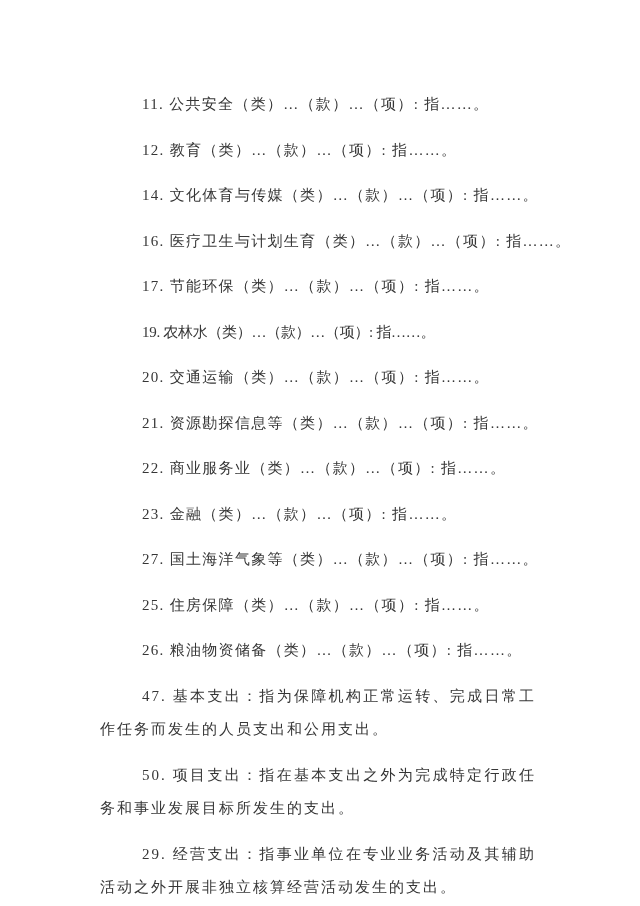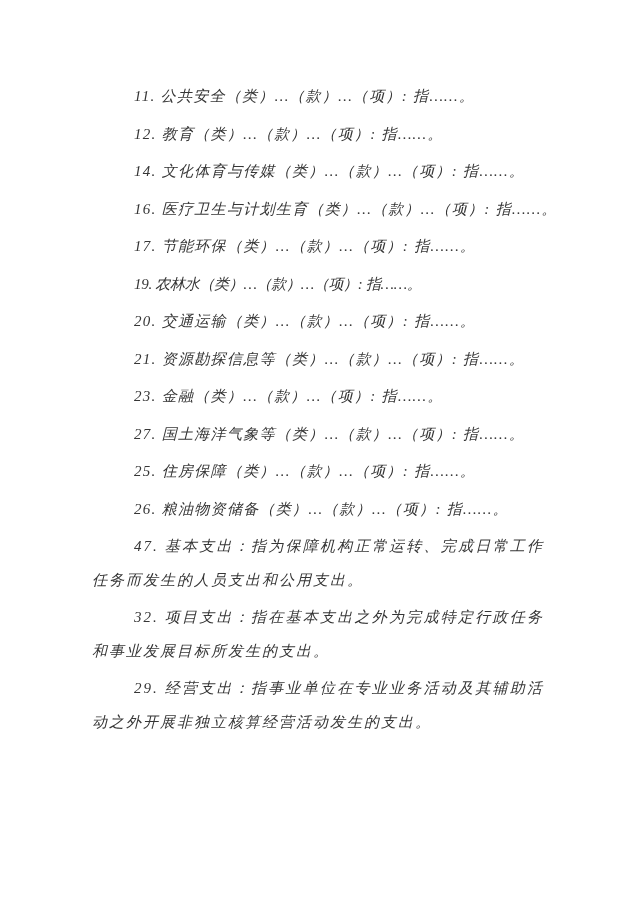--- a/index.html
+++ b/index.html
@@ -18,24 +18,23 @@
   .doc-body {
     position: absolute;
     left: 88px;
     top: 76px;
     width: 460px;
     color: #363636;
     font-size: 15px;
     line-height: 33.5px;
   }
   .doc-body p {
-    margin: 4px;
+    margin: 12px;
     padding: 0;
     text-indent: 42px;
-    font-style: italic;
   }
   
   p.category-line {
     letter-spacing: 1.3px;
     white-space: nowrap;
   }
   
   p.category-line:nth-child(6) {
     letter-spacing: -0.3px;
   }
@@ -52,21 +51,22 @@
   <div class="doc-body">
 
   <p class="category-line">11. 公共安全（类）…（款）…（项）: 指……。</p>
       <p class="category-line">12. 教育（类）…（款）…（项）: 指……。</p>
       <p class="category-line">14. 文化体育与传媒（类）…（款）…（项）: 指……。</p>
       <p class="category-line">16. 医疗卫生与计划生育（类）…（款）…（项）: 指……。</p>
       <p class="category-line">17. 节能环保（类）…（款）…（项）: 指……。</p>
       <p class="category-line">19. 农林水（类）…（款）…（项）: 指……。</p>
       <p class="category-line">20. 交通运输（类）…（款）…（项）: 指……。</p>
       <p class="category-line">21. 资源勘探信息等（类）…（款）…（项）: 指……。</p>
+      <p class="category-line">22. 商业服务业（类）…（款）…（项）: 指……。</p>
       <p class="category-line">23. 金融（类）…（款）…（项）: 指……。</p>
       <p class="category-line">27. 国土海洋气象等（类）…（款）…（项）: 指……。</p>
       <p class="category-line">25. 住房保障（类）…（款）…（项）: 指……。</p>
       <p class="category-line">26. 粮油物资储备（类）…（款）…（项）: 指……。</p>
       <p class="definition-paragraph">47. 基本支出：指为保障机构正常运转、完成日常工作任务而发生的人员支出和公用支出。</p>
-      <p class="definition-paragraph">32. 项目支出：指在基本支出之外为完成特定行政任务和事业发展目标所发生的支出。</p>
+      <p class="definition-paragraph">50. 项目支出：指在基本支出之外为完成特定行政任务和事业发展目标所发生的支出。</p>
       <p class="definition-paragraph">29. 经营支出：指事业单位在专业业务活动及其辅助活动之外开展非独立核算经营活动发生的支出。</p>
     </div>
 </div>
 
 </body></html>

